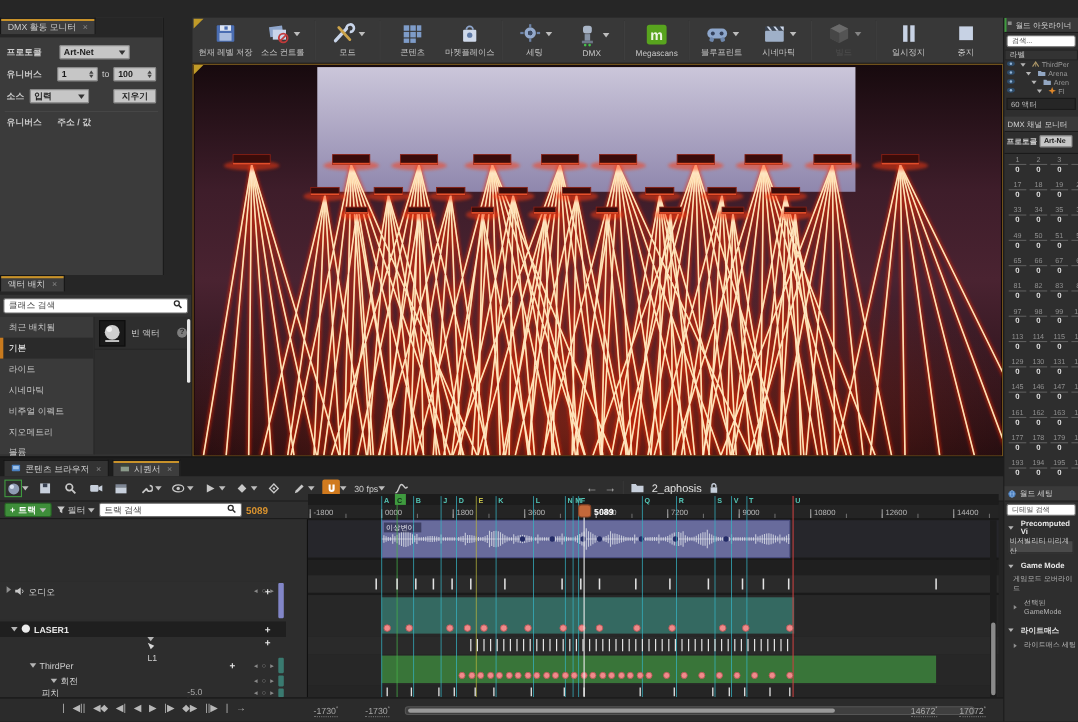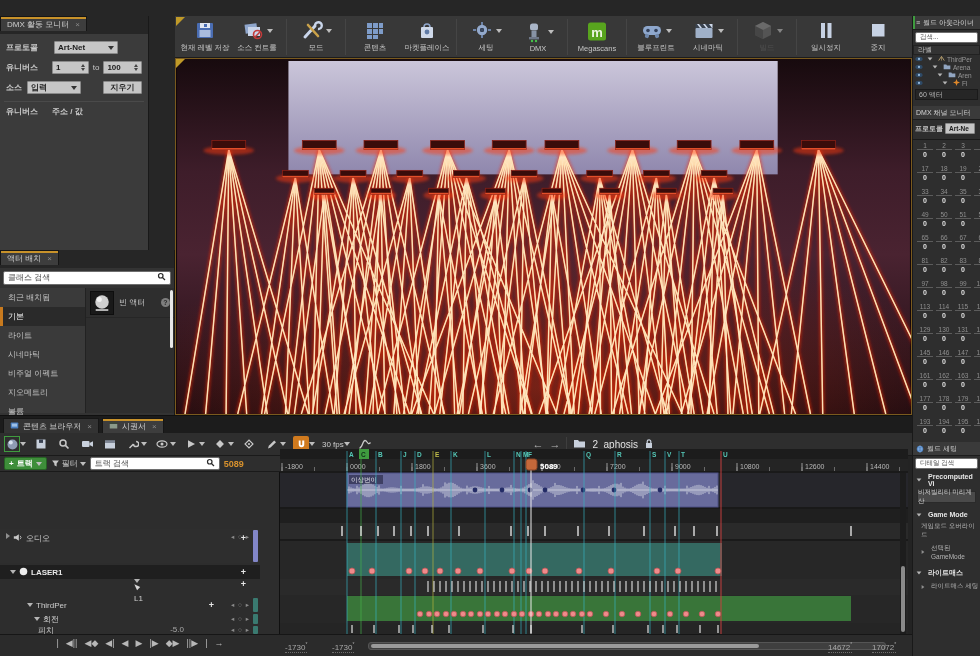--- a/index.html
+++ b/index.html
@@ -979,21 +979,21 @@
           <span>L1</span>
           <span class="plus" style="right:14px">+</span>
         </div>
         <div class="seqrow" style="top: 125px; height: 16px; padding-left: 27px;">
           <span class="tri-d"></span>
           <span>ThirdPer</span>
           <span class="plus" style="right:46px">+</span>
           <span class="keynav">◂ ○ ▸</span>
           <span class="strip" style="background:#3a7a70"></span>
         </div>
-        <div class="seqrow" style="top: 141px; height: 12px; padding-left: 34px;">
+        <div class="seqrow" style="top: 141px; height: 12px; padding-left: 46px;">
           <span class="tri-d"></span>
           <span>회전</span>
           <span class="keynav">◂ ○ ▸</span>
           <span class="strip" style="background:#3a7a70"></span>
         </div>
         <div class="seqrow" style="top: 153px; height: 10px; padding-left: 38px;">
           <span>피치</span>
           <span class="val">-5.0</span>
           <span class="keynav">◂ ○ ▸</span>
           <span class="strip" style="background:#3a7a70"></span>

